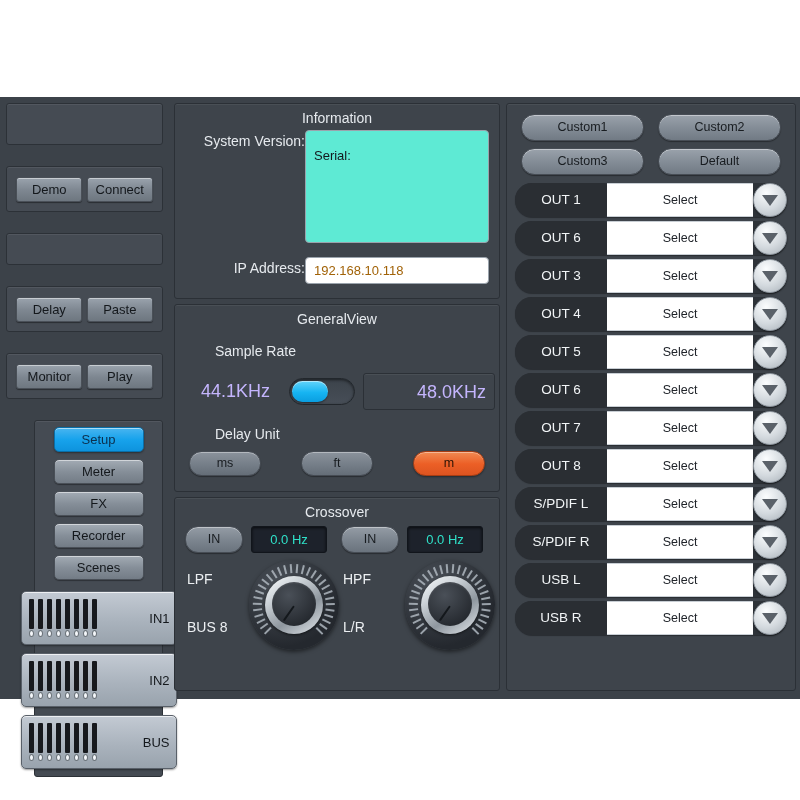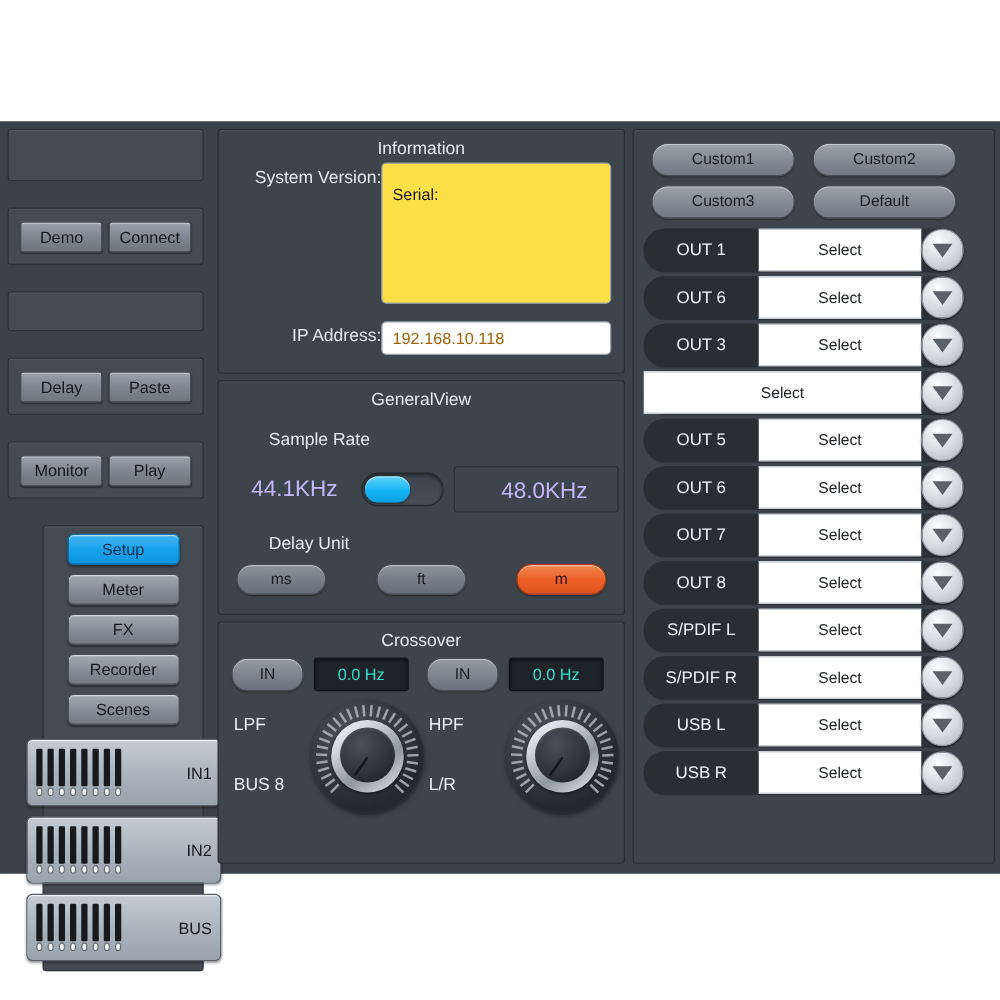--- a/index.html
+++ b/index.html
@@ -162,21 +162,21 @@
   .info { flex: 0 0 196px; }
   .info-row { display: flex; align-items: flex-start; padding: 0 10px; }
   .info-label {
     color: #e6eaee;
     font-size: 14px;
     text-align: right;
     padding-top: 3px;
     flex: 0 0 120px;
   }
   .txtarea {
-    background: #fde047;
+    background: #5eead4;
     border: 1px solid #9aa3ac;
     border-radius: 4px;
     width: 190px;
     height: 113px;
     padding: 17px 0 0 8px;
     font-size: 13px;
     color: #14181c;
     cursor: text;
   }
   .ipwrap { margin-top: 14px; }
@@ -319,21 +319,21 @@
     border-radius: 1px;
   }
 
   
   .right {
     flex: 1 1 auto;
     background: #3e444b;
     border: 1px solid #2b3036;
     border-radius: 3px;
     margin: 4px 4px 4px 0;
-    padding: 8px 24px 6px 8px;
+    padding: 8px 8px 6px 8px;
     display: flex;
     flex-direction: column;
     box-shadow: inset 0 1px 0 rgba(255,255,255,.06);
   }
   .preset-grid {
     display: grid;
     grid-template-columns: 1fr 1fr;
     gap: 7px 14px;
     padding: 2px 6px 8px 6px;
   }
@@ -713,20 +713,21 @@
           </div>
         </div>
         <div class="row">
           <div class="row-tag">OUT 3</div>
           <div class="row-val">Select</div>
           <div class="row-arrow">
             <div class="tri"></div>
           </div>
         </div>
         <div class="row">
+          <div class="row-tag">OUT 4</div>
           <div class="row-val">Select</div>
           <div class="row-arrow">
             <div class="tri"></div>
           </div>
         </div>
         <div class="row">
           <div class="row-tag">OUT 5</div>
           <div class="row-val">Select</div>
           <div class="row-arrow">
             <div class="tri"></div>

